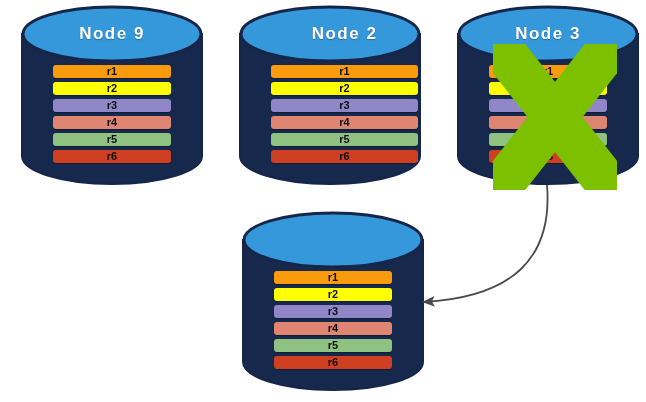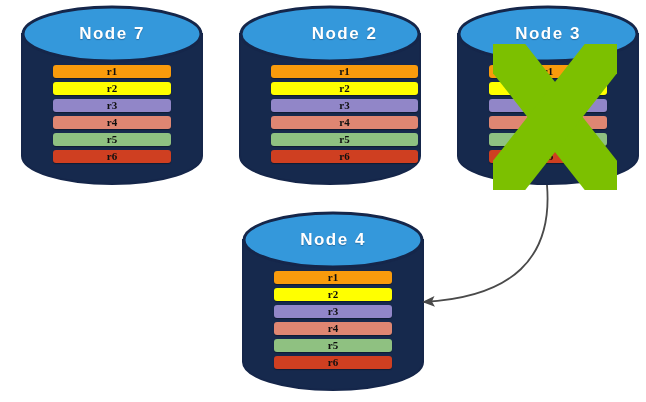--- a/index.html
+++ b/index.html
@@ -57,21 +57,21 @@
   .row-label {
     position: absolute;
     left: 0; top: 0;
     width: 100%;
     height: 27px;
     line-height: 13px;
     text-align: center;
     font-size: 11px;
     font-weight: bold;
     color: #0f0f0f;
-    font-family: Liberation Serif, serif;
+    font-family: Liberation Sans, sans-serif;
   }
   .cross-svg {
     position: absolute;
     overflow: visible;
     pointer-events: none;
   }
   .arrow-svg {
     position: absolute;
     left: 0; top: 0;
     overflow: visible;
@@ -79,21 +79,21 @@
 </style>
 </head>
 <body>
 
 <div id="canvas">
     <div class="node" style="left: 22px; top: 6px; width: 180px; height: 178px;">
       <svg class="node-svg" width="180" height="178" viewBox="0 0 180 178">
         <path d="M 0,28 L 0,150 A 90,28 0 0 0 180,150 L 180,28 Z" fill="#16294d" stroke="#15264a" stroke-width="2"></path>
         <ellipse cx="90" cy="28" rx="89" ry="27" fill="#3498db" stroke="#15264a" stroke-width="3"></ellipse>
       </svg>
-      <div class="node-title" style="top: 18px;">Node  7</div>
+      <div class="node-title" style="top: 18px;">Node  9</div>
       <div class="rows" style="top: 59px; padding-left: 31px; padding-right: 31px; box-sizing: border-box;">
         <div class="row-bar" style="background: rgb(249, 155, 12);">
           <span class="row-label">r1</span>
         </div>
         <div class="row-bar" style="background: rgb(255, 255, 0);">
           <span class="row-label">r2</span>
         </div>
         <div class="row-bar" style="background: rgb(145, 134, 200);">
           <span class="row-label">r3</span>
         </div>
@@ -160,21 +160,20 @@
         <div class="row-bar" style="background: rgb(207, 63, 33);">
           <span class="row-label">r6</span>
         </div>
       </div>
     </div>
     <div class="node" style="left: 243px; top: 212px; width: 180px; height: 178px;">
       <svg class="node-svg" width="180" height="178" viewBox="0 0 180 178">
         <path d="M 0,28 L 0,150 A 90,28 0 0 0 180,150 L 180,28 Z" fill="#16294d" stroke="#15264a" stroke-width="2"></path>
         <ellipse cx="90" cy="28" rx="89" ry="27" fill="#3498db" stroke="#15264a" stroke-width="3"></ellipse>
       </svg>
-      <div class="node-title" style="top: 18px;">Node  4</div>
       <div class="rows" style="top: 59px; padding-left: 31px; padding-right: 31px; box-sizing: border-box;">
         <div class="row-bar" style="background: rgb(249, 155, 12);">
           <span class="row-label">r1</span>
         </div>
         <div class="row-bar" style="background: rgb(255, 255, 0);">
           <span class="row-label">r2</span>
         </div>
         <div class="row-bar" style="background: rgb(145, 134, 200);">
           <span class="row-label">r3</span>
         </div>

